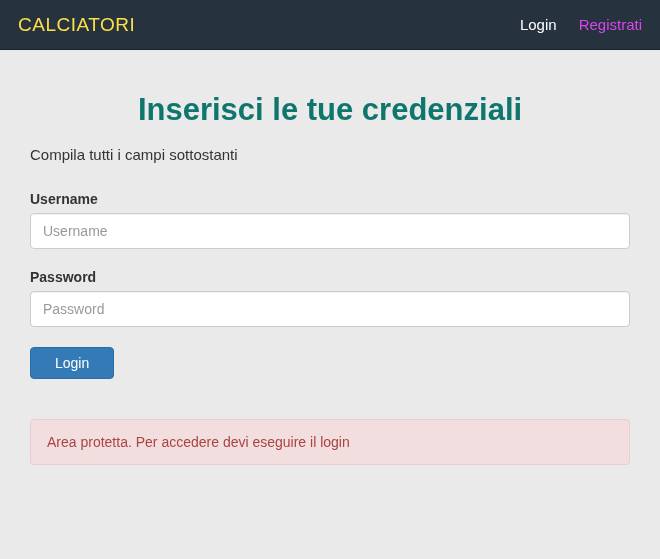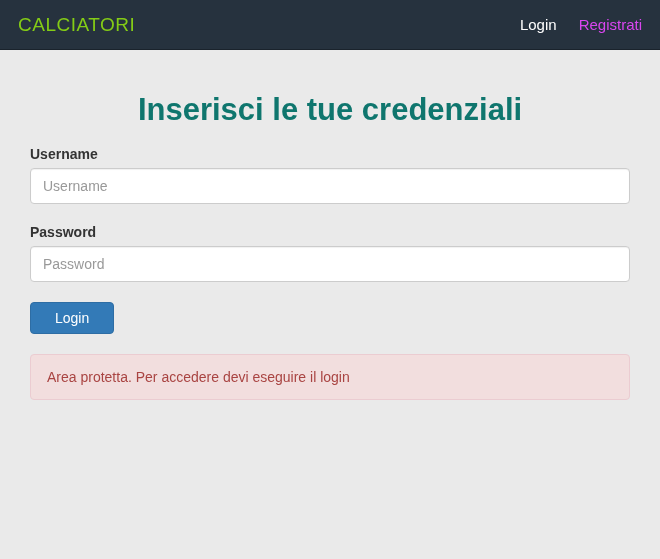--- a/index.html
+++ b/index.html
@@ -17,21 +17,21 @@
     .navbar {
       background: #26323e;
       height: 50px;
       display: flex;
       align-items: center;
       justify-content: space-between;
       padding: 0 18px;
       border-bottom: 1px solid #1a232c;
     }
     .brand {
-      color: #84cc16;
+      color: #fde047;
       font-size: 19px;
       letter-spacing: 0.5px;
       font-weight: 400;
     }
     .nav-right {
       display: flex;
       gap: 22px;
     }
     .nav-link {
       font-size: 15px;
@@ -87,21 +87,21 @@
     .btn-primary {
       background: #337ab7;
       border: 1px solid #2e6da4;
       color: #fff;
       padding: 7px 24px;
       font-size: 14px;
       border-radius: 4px;
       cursor: pointer;
     }
     .alert {
-      margin-top: 20px;
+      margin-top: 40px;
       background: #f2dede;
       border: 1px solid #ebccd1;
       color: #a94442;
       padding: 14px 16px;
       border-radius: 4px;
       font-size: 14px;
     }
   </style>
 </head>
 <body>
@@ -109,20 +109,21 @@
 <div class="navbar">
   <a class="brand">CALCIATORI</a>
   <div class="nav-right">
     <a class="nav-link login">Login</a>
     <a class="nav-link register">Registrati</a>
   </div>
 </div>
 
 <div class="container">
   <h2 class="page-title">Inserisci le tue credenziali</h2>
+  <p class="subtitle">Compila tutti i campi sottostanti</p>
 
   <form>
     <div class="form-group">
       <label class="form-label">Username</label>
       <input type="text" class="form-control" placeholder="Username" style="">
     </div>
     <div class="form-group">
       <label class="form-label">Password</label>
       <input type="password" class="form-control" placeholder="Password" style="">
     </div>

